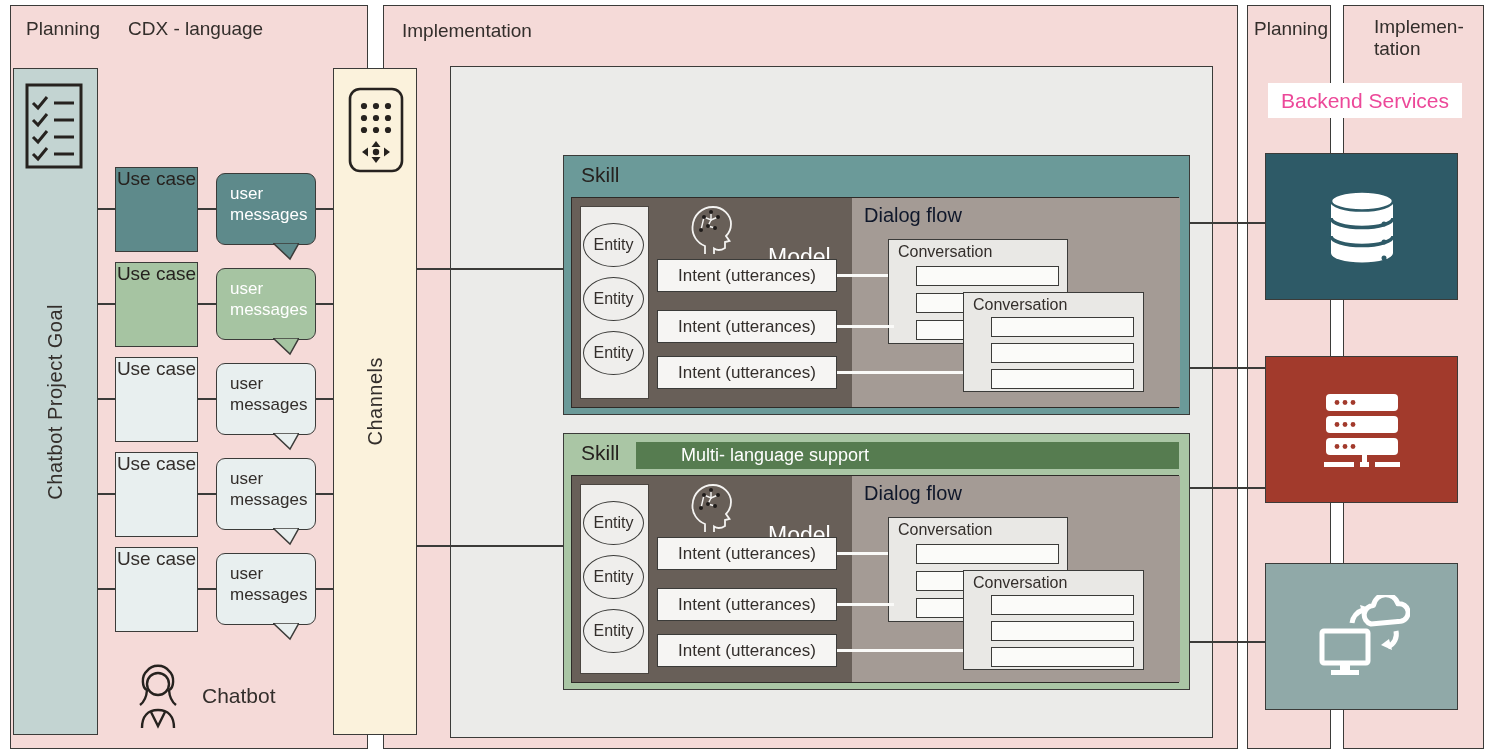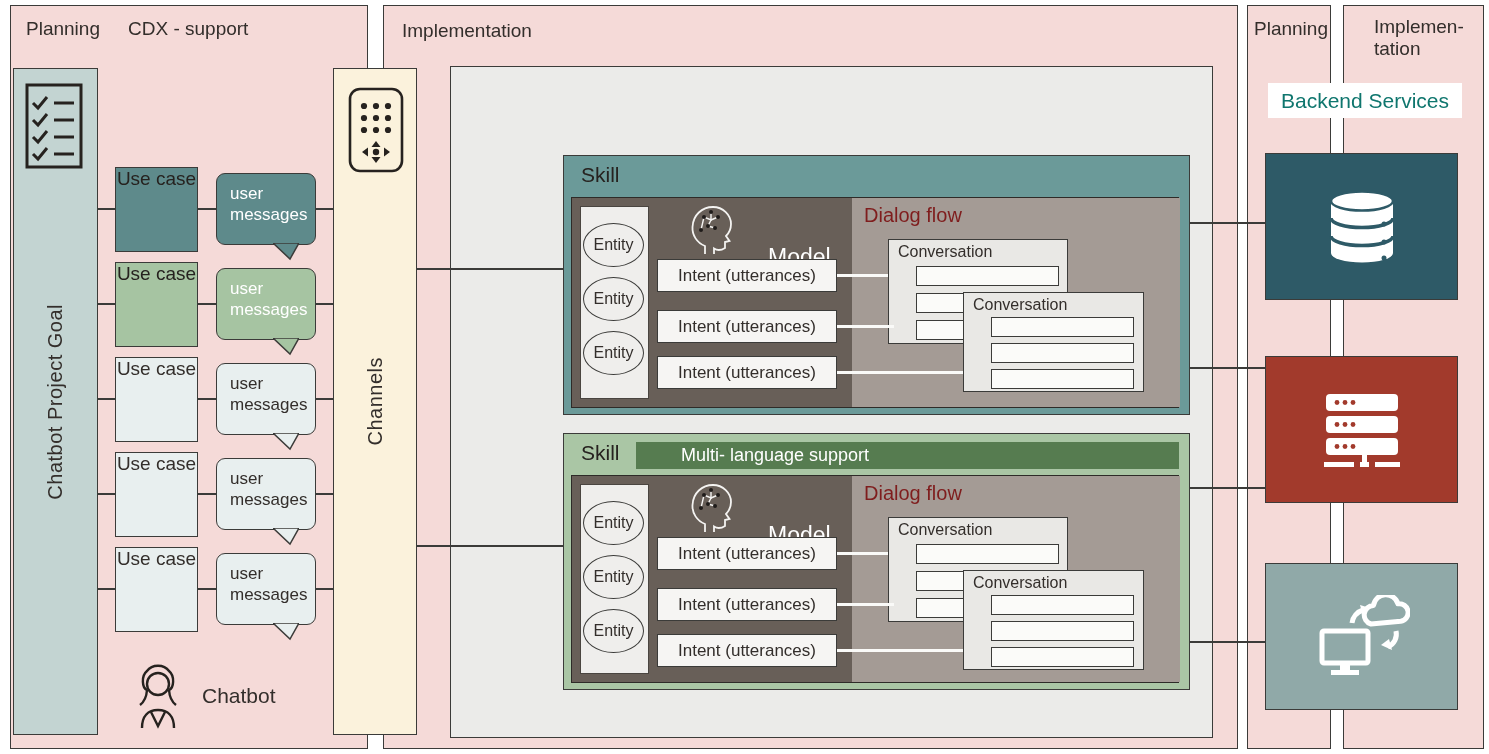--- a/index.html
+++ b/index.html
@@ -37,43 +37,43 @@
   .skill-inner{position:absolute;left:7px;top:41px;width:608px;background:#685F58;
                border:1px solid #2E2B28;box-sizing:border-box;}
   .entity-panel{position:absolute;left:8px;top:8px;bottom:8px;width:67px;background:#EFEEEC;border:1px solid #4A4540;}
   .entity{position:absolute;left:2px;width:61px;height:44px;border:1.5px solid #3B3B39;border-radius:50%;
           background:#EFEEEC;box-sizing:border-box;display:flex;align-items:center;justify-content:center;font-size:16px;}
   .model-label{position:absolute;left:196px;top:10px;color:#ffffff;font-size:23px;margin-top:36px;}
   .brain{position:absolute;left:112px;top:4px;}
   .intent{position:absolute;left:85px;width:180px;height:33px;background:#F6F5F3;border:1.5px solid #3B3B39;
           box-sizing:border-box;display:flex;align-items:center;justify-content:center;font-size:17px;}
   .dialog{position:absolute;left:280px;top:0;bottom:0;width:328px;background:#A49B95;}
-  .dialog-label{position:absolute;left:12px;top:6px;color:#7f1d1d;font-size:20px;}
+  .dialog-label{position:absolute;left:12px;top:6px;color:#0f172a;font-size:20px;}
   .conv{position:absolute;background:#E9E8E5;border:1.5px solid #3B3B39;box-sizing:border-box;}
   .conv-title{position:absolute;left:9px;top:3px;font-size:16px;}
   .strip{position:absolute;left:27px;width:143px;height:20px;background:#FBFBF9;border:1.5px solid #3B3B39;box-sizing:border-box;}
   .wline{position:absolute;left:265px;height:3px;background:#FAFAF8;}
   .bbox{position:absolute;left:1265px;width:193px;height:147px;border:1.5px solid #3B3B39;box-sizing:border-box;
         display:flex;align-items:center;justify-content:center;z-index:9;}
   .backend-title{position:absolute;left:1268px;top:83px;width:194px;height:35px;background:#ffffff;z-index:9;
-                 display:flex;align-items:center;justify-content:center;font-size:21px;color:#0f766e;}
+                 display:flex;align-items:center;justify-content:center;font-size:21px;color:#ec4899;}
 </style>
 </head>
 <body>
 
 <div class="page">
 
   <div class="panel" style="left:10px;top:5px;width:358px;height:744px;"></div>
   <div class="panel" style="left:383px;top:5px;width:855px;height:744px;"></div>
   <div class="panel" style="left:1247px;top:5px;width:84px;height:744px;"></div>
   <div class="panel" style="left:1343px;top:5px;width:141px;height:744px;"></div>
   <div class="graybox"></div>
 
   <div class="hlabel" style="left:26px;top:18px;">Planning</div>
-  <div class="hlabel" style="left:128px;top:18px;">CDX - support</div>
+  <div class="hlabel" style="left:128px;top:18px;">CDX - language</div>
   <div class="hlabel" style="left:402px;top:20px;">Implementation</div>
   <div class="hlabel" style="left:1254px;top:18px;">Planning</div>
   <div class="hlabel" style="left:1374px;top:16px;">Implemen-</div>
   <div class="hlabel" style="left:1374px;top:38px;">tation</div>
 
   <div class="conn" style="left:98px;top:208px;width:17px;"></div>
   <div class="conn" style="left:198px;top:208px;width:18px;"></div>
   <div class="conn" style="left:316px;top:208px;width:17px;"></div>
   <div class="conn" style="left:98px;top:303px;width:17px;"></div>
   <div class="conn" style="left:198px;top:303px;width:18px;"></div>

